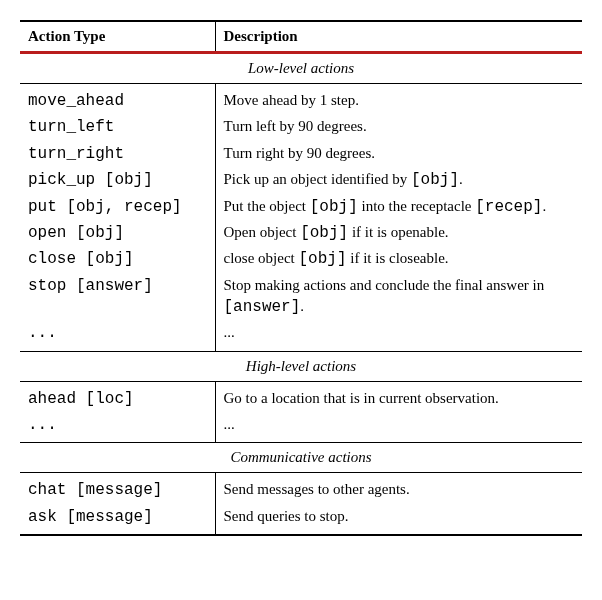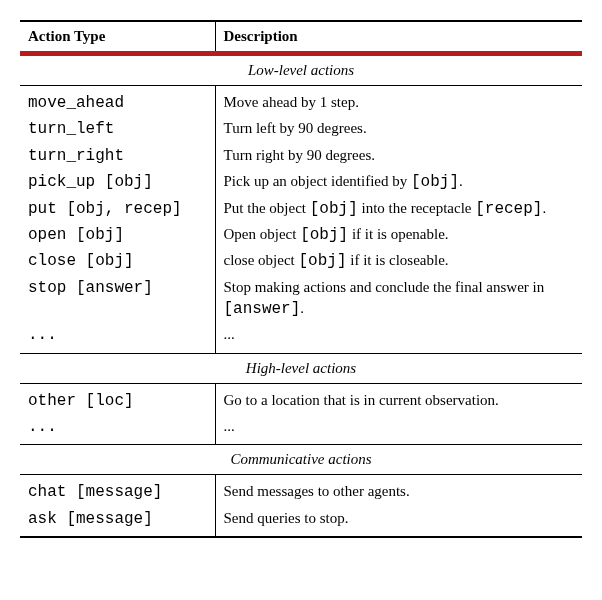--- a/index.html
+++ b/index.html
@@ -14,21 +14,21 @@
       background: #fff;
       padding: 20px;
       width: 602px;
     }
     .table {
       width: 100%;
       border-collapse: collapse;
     }
     .header-row {
       border-top: 2px solid #000;
-      border-bottom: 5px solid #b91c1c;
+      border-bottom: 3px solid #b91c1c;
     }
     .header-cell {
       font-weight: bold;
       padding: 6px 8px;
       text-align: left;
       vertical-align: top;
     }
     .action-col {
       width: 195px;
       border-right: 1.5px solid #000;
@@ -122,21 +122,21 @@
   </tr>
   <tr class="body-row last section-end">
     <td class="action-col">...</td>
     <td class="desc-col">...</td>
   </tr>
 
   <tr class="section-row">
     <td colspan="2" class="section-cell">High-level actions</td>
   </tr>
   <tr class="body-row first">
-    <td class="action-col">other [loc]</td>
+    <td class="action-col">ahead [loc]</td>
     <td class="desc-col">Go to a location that is in current observation.</td>
   </tr>
   <tr class="body-row last section-end">
     <td class="action-col">...</td>
     <td class="desc-col">...</td>
   </tr>
 
   <tr class="section-row">
     <td colspan="2" class="section-cell">Communicative actions</td>
   </tr>

